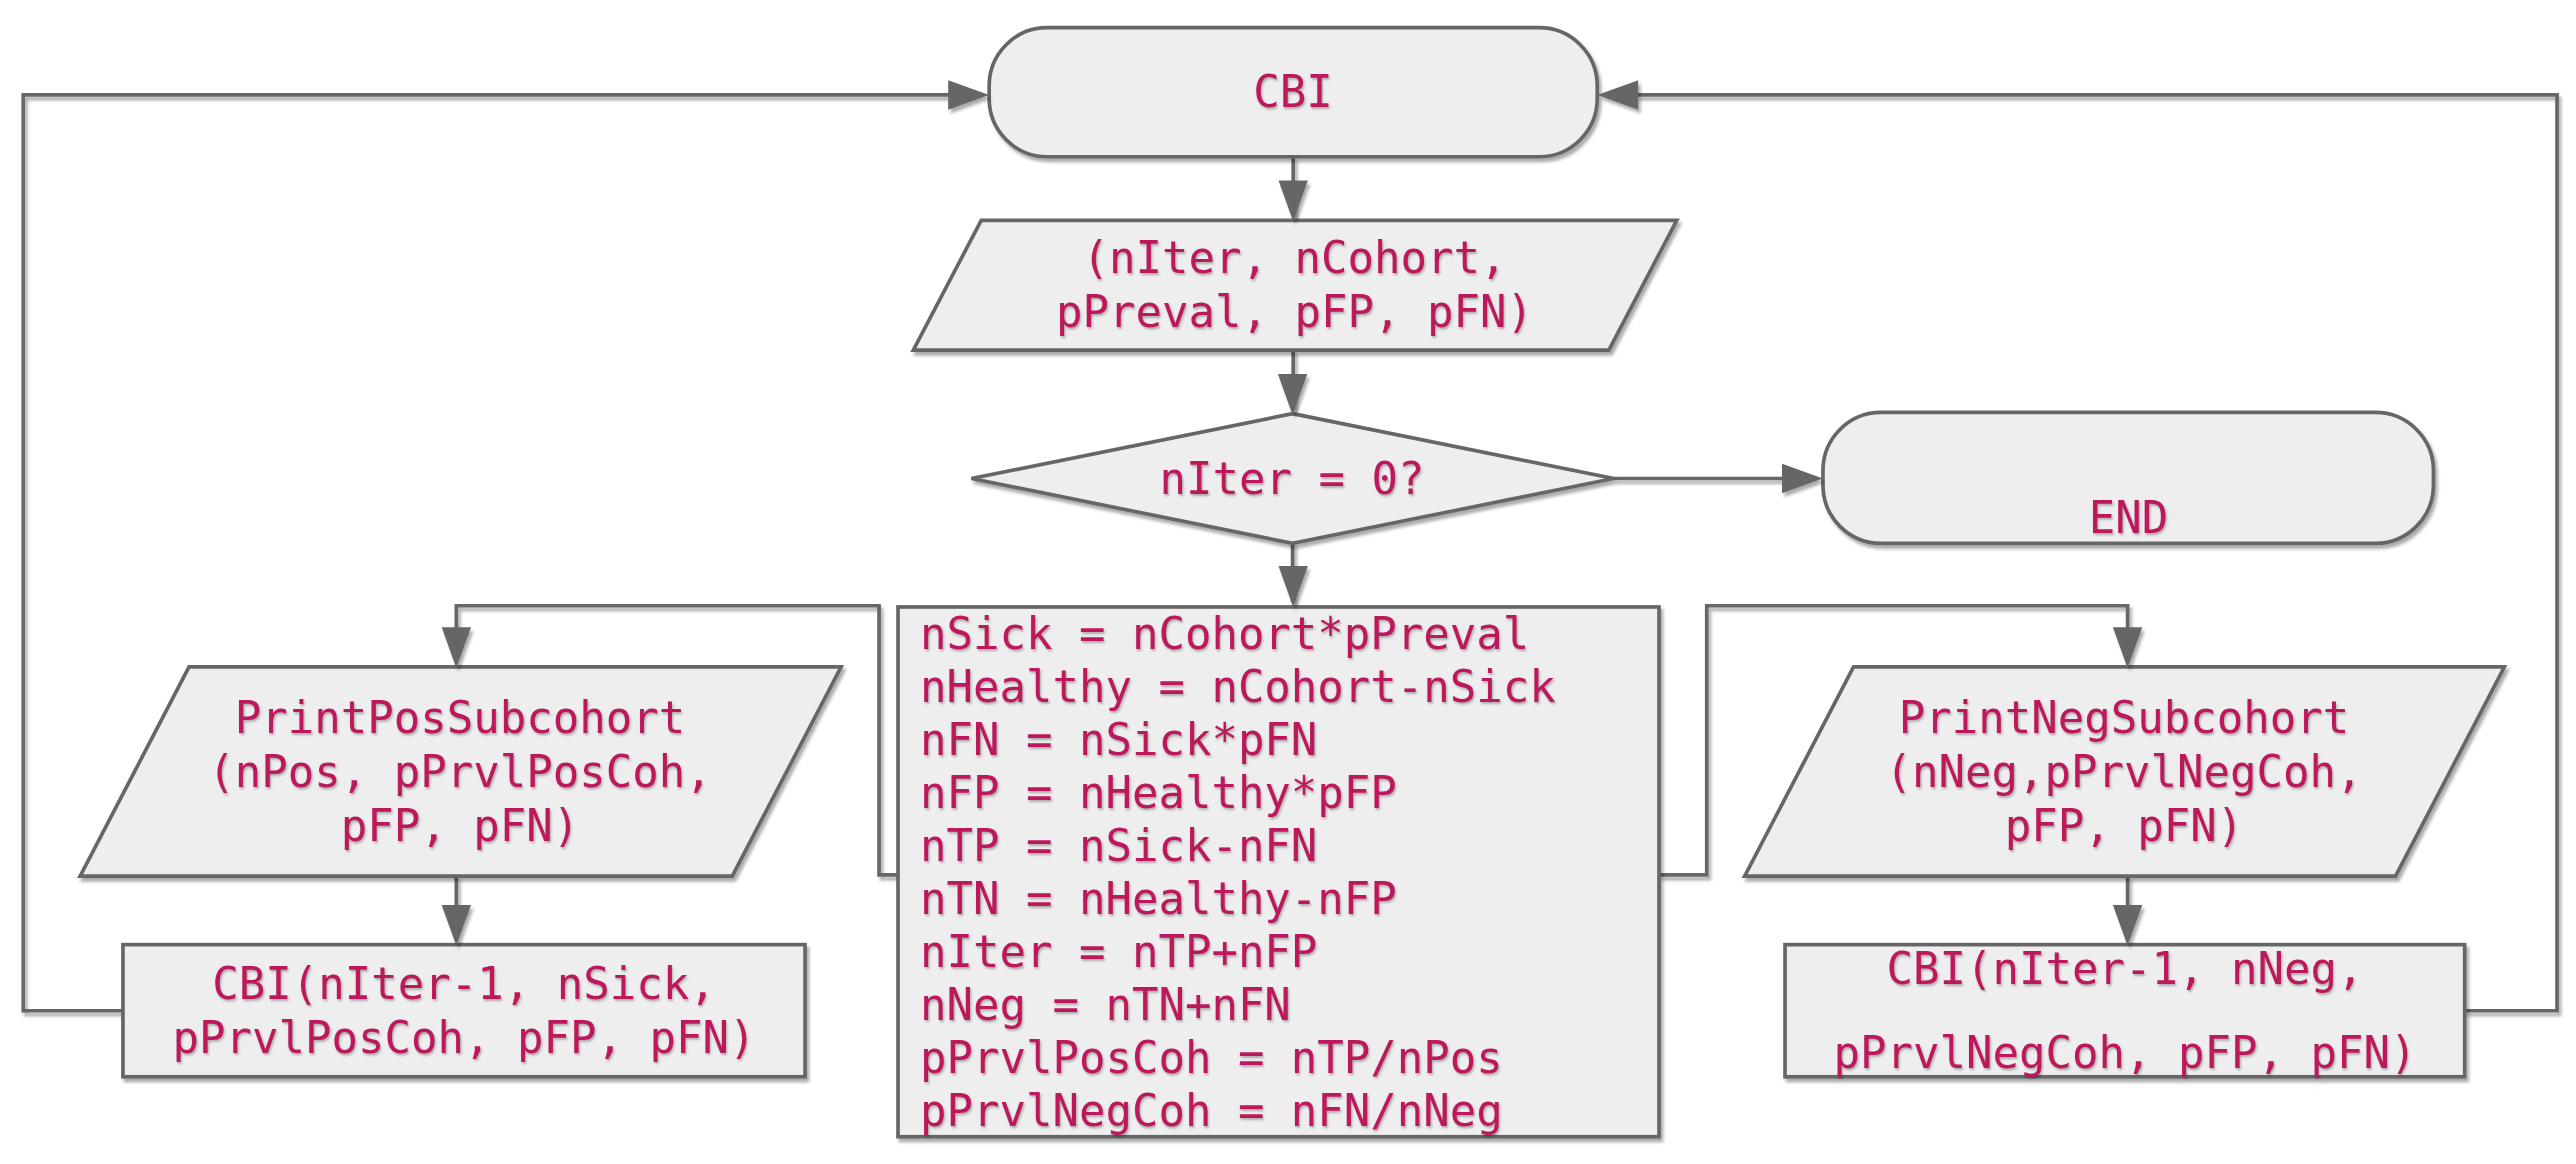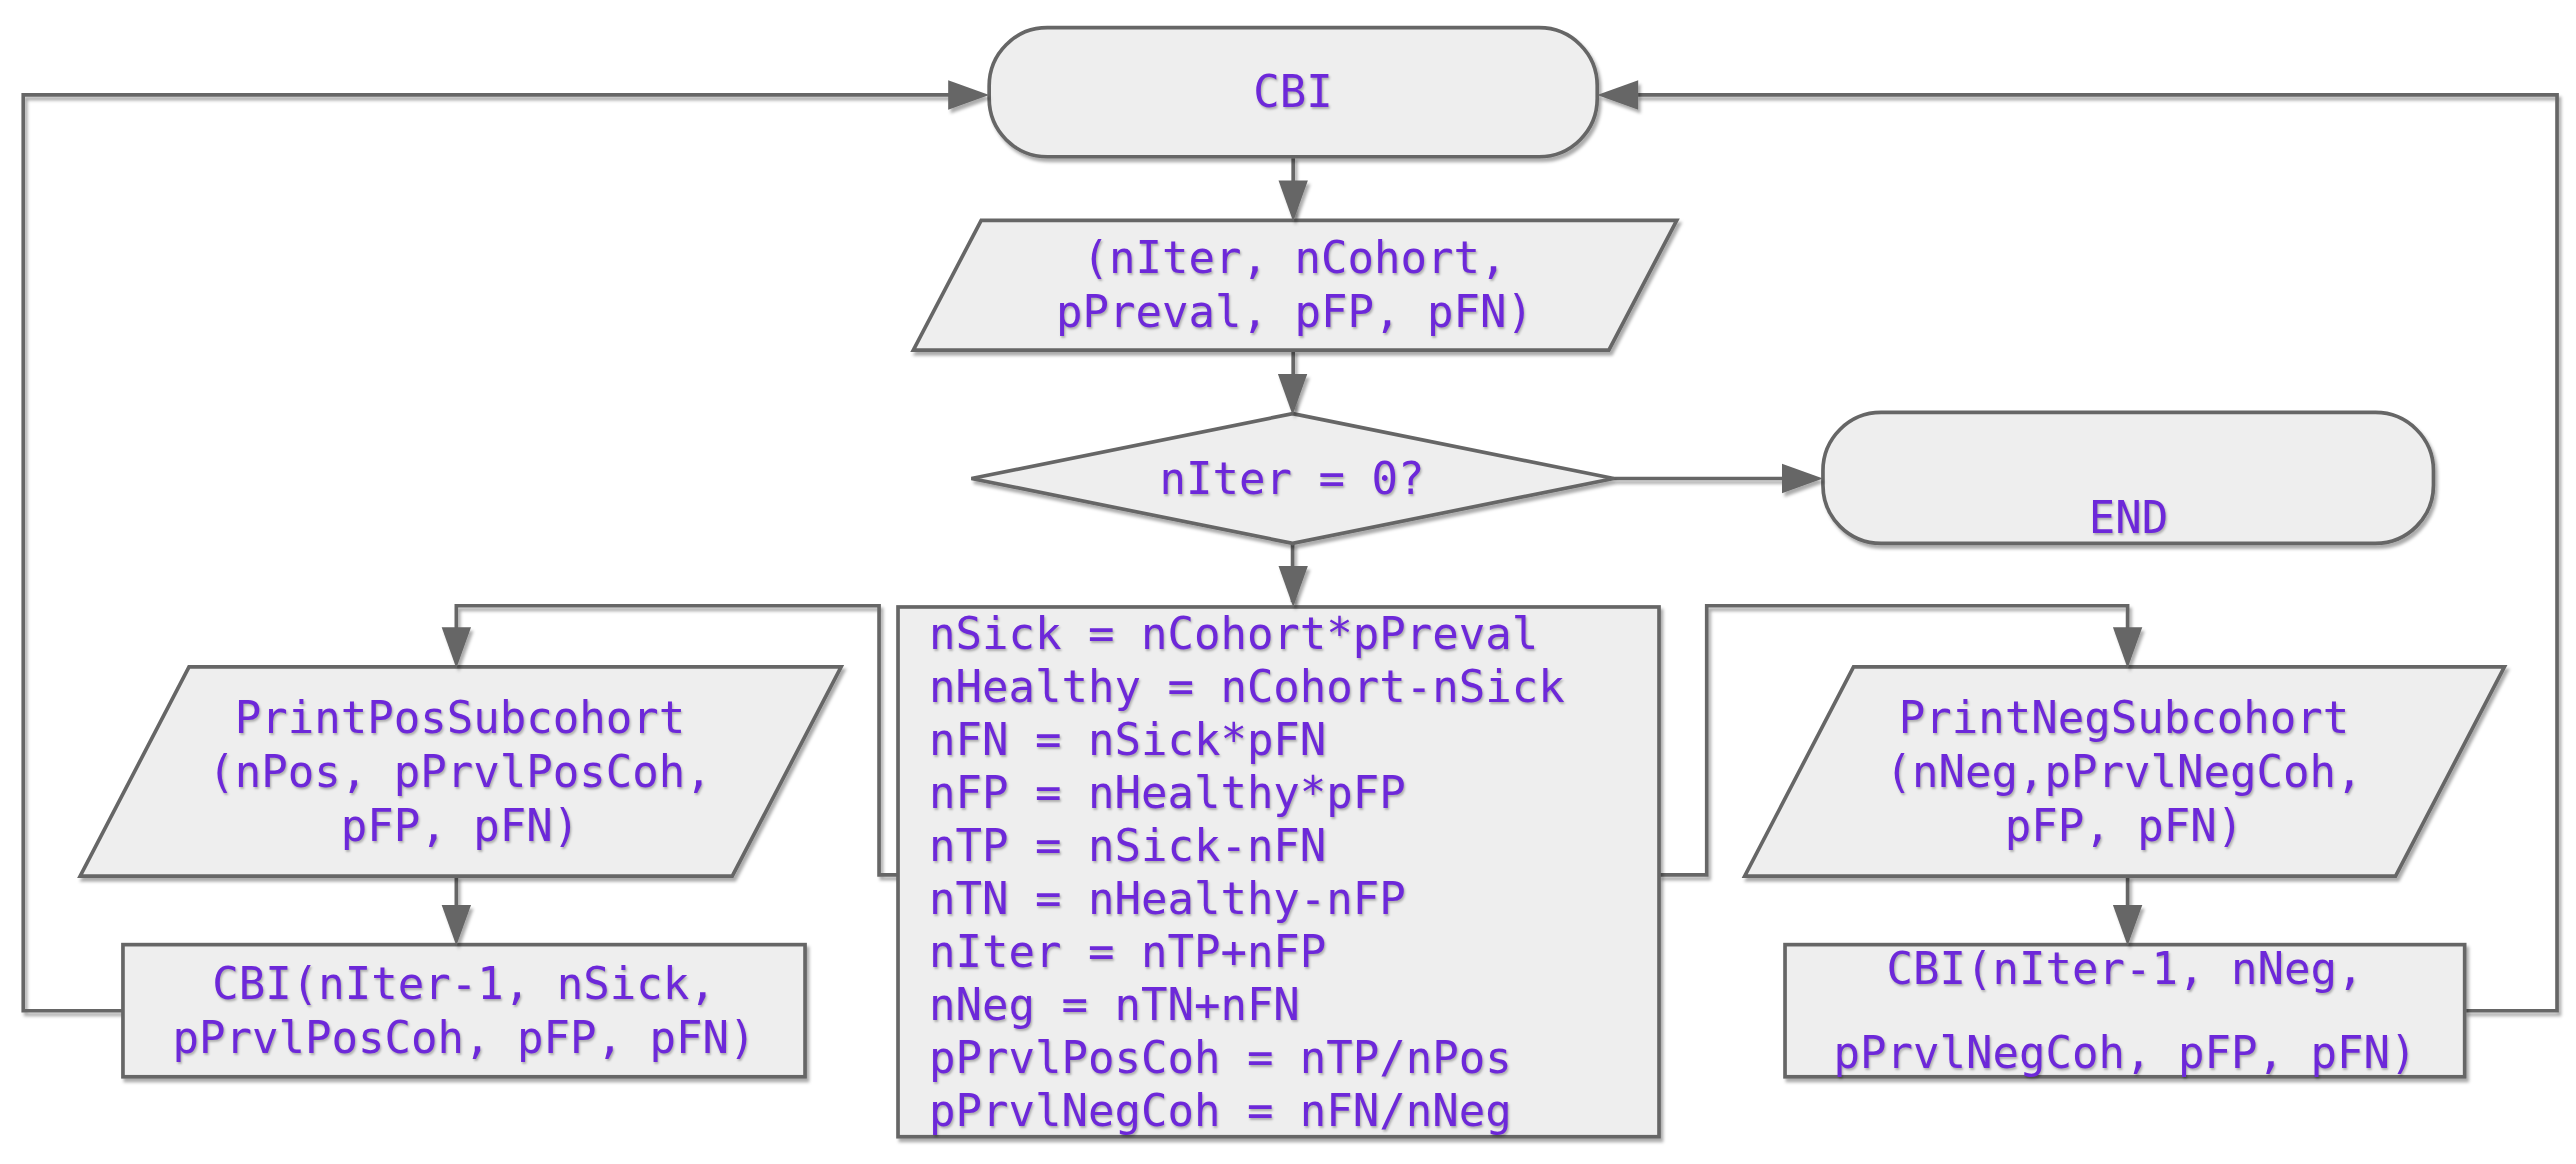--- a/index.html
+++ b/index.html
@@ -24,30 +24,30 @@
   }
   .node-label {
     position: absolute;
     display: flex;
     flex-direction: column;
     align-items: center;
     justify-content: center;
     text-align: center;
     font-size: 44px;
     line-height: 54px;
-    color: #6d28d9;
+    color: #be185d;
     text-shadow: 1.2px 2.4px 2.4px rgba(0,0,0,0.28);
     white-space: pre;
     pointer-events: none;
   }
   .node-label.code {
     align-items: flex-start;
     text-align: left;
     line-height: 53px;
-    padding-left: 31px;
+    padding-left: 22px;
     box-sizing: border-box;
   }
 </style>
 </head>
 <body>
 
 <div class="canvas">
 
   <svg class="diagram-svg" viewBox="0 0 4211 1904" xmlns="http://www.w3.org/2000/svg">
     <defs>

